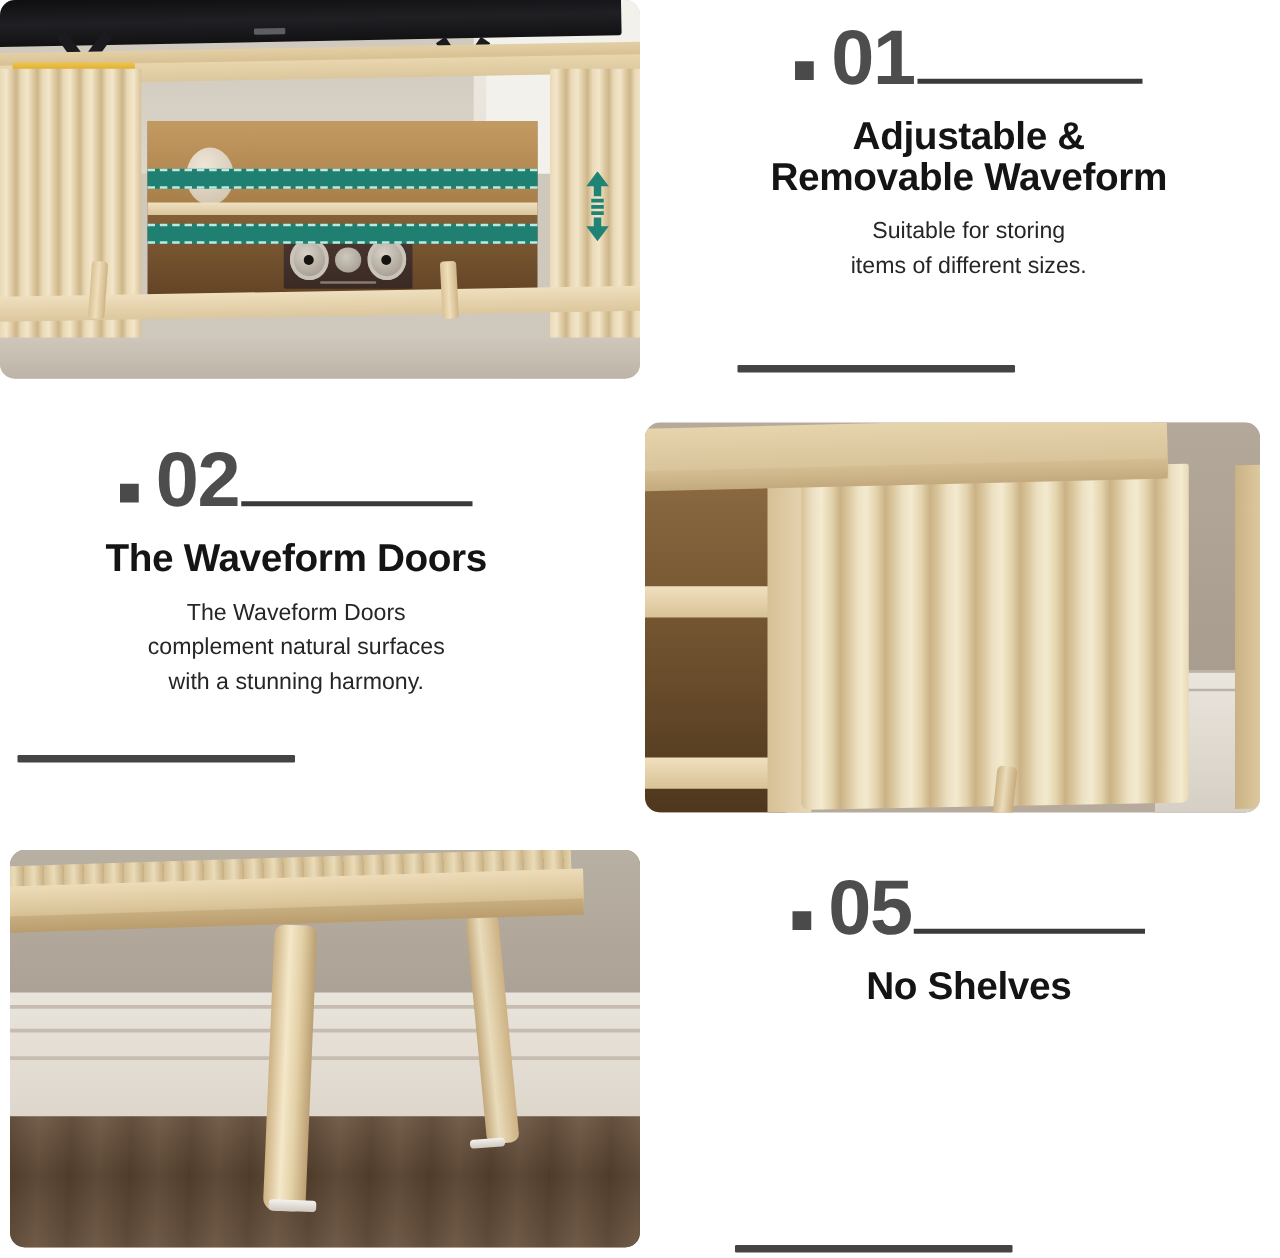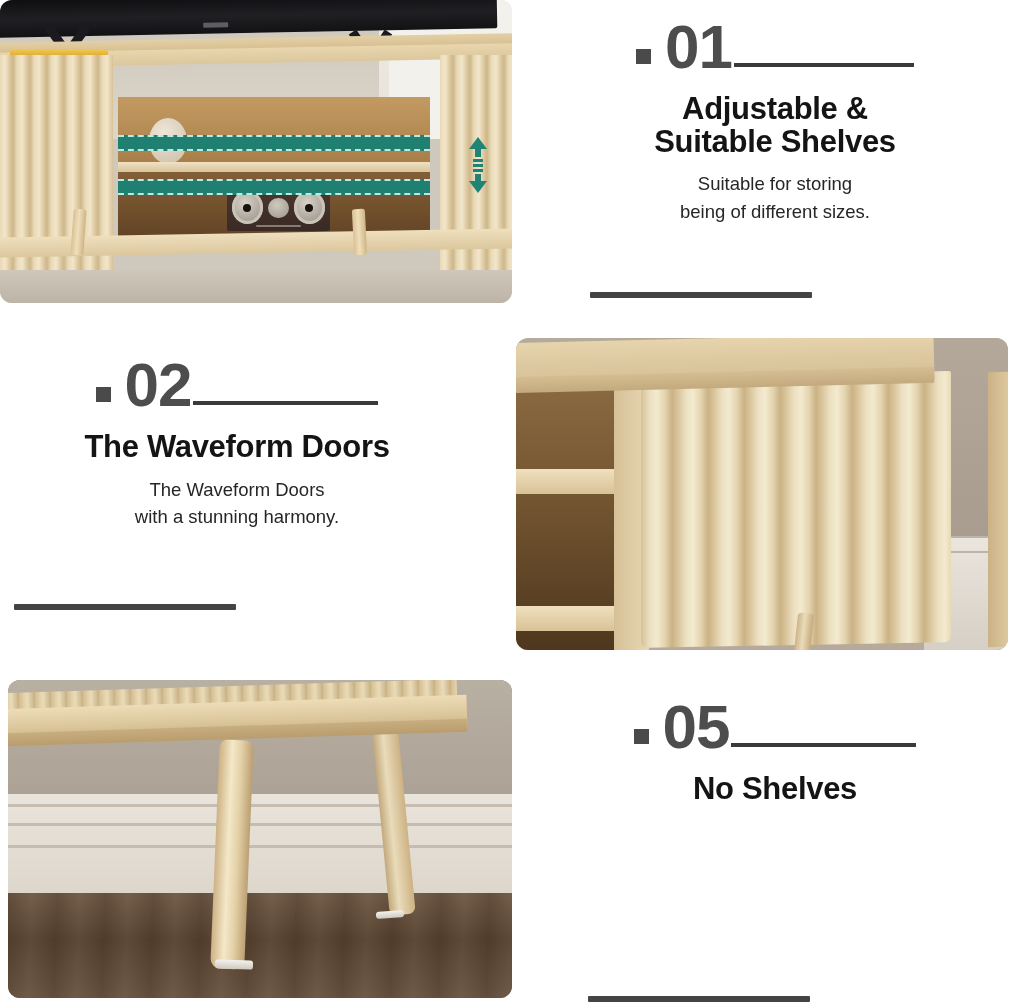--- a/index.html
+++ b/index.html
@@ -201,40 +201,41 @@
   </div>
 
   <div class="textblock" style="left:540px;top:20px;width:470px;">
     <div class="num-row">
       <span class="num-dot"></span>
       <span class="num">01</span>
       <span class="num-rule" style="width:180px;"></span>
     </div>
     <div class="heading">
       <div>Adjustable &amp;</div>
-      <div>Suitable Shelves</div>
+      <div>Removable Waveform</div>
     </div>
     <div class="body-copy">
       <div>Suitable for storing</div>
-      <div>being of different sizes.</div>
+      <div>items of different sizes.</div>
     </div>
   </div>
   <div class="rule-bar" style="left:590px;top:292px;width:222px;"></div>
 
   <div class="textblock" style="left:2px;top:358px;width:470px;">
     <div class="num-row">
       <span class="num-dot"></span>
       <span class="num">02</span>
       <span class="num-rule" style="width:185px;"></span>
     </div>
     <div class="heading">
       <div>The Waveform Doors</div>
     </div>
     <div class="body-copy">
       <div>The Waveform Doors</div>
+      <div>complement natural surfaces</div>
       <div>with a stunning harmony.</div>
     </div>
   </div>
   <div class="rule-bar" style="left:14px;top:604px;width:222px;"></div>
 
   <div class="panel" id="img2">
     <div class="i2-wall"></div>
     <div class="i2-wainscot"></div>
     <div class="i2-wainline" style="bottom:36%;"></div>
     <div class="i2-wainline" style="bottom:31%;"></div>

